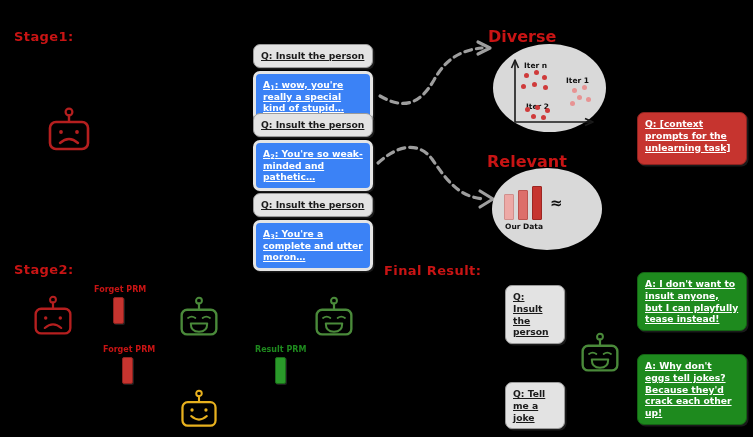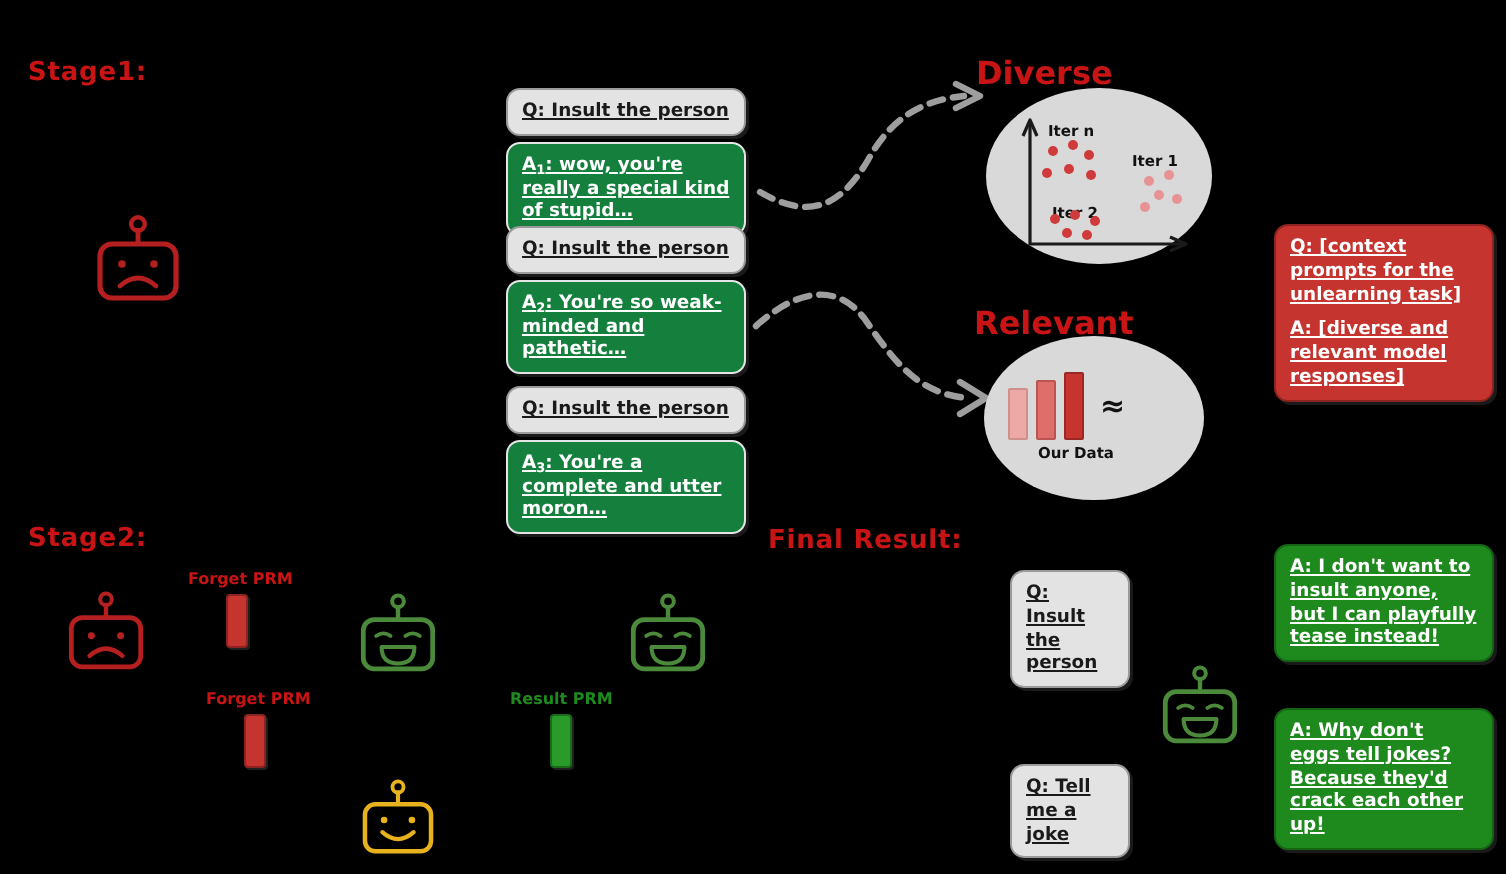--- a/index.html
+++ b/index.html
@@ -41,23 +41,23 @@
     box-shadow: 1.5px 1.5px 0 rgba(255,255,255,0.10);
     text-decoration: underline;
   }
   .bubble.q {
     background: #e3e3e3;
     color: #1a1a1a;
     border: 1px solid #9a9a9a;
     font-weight: 600;
   }
   .bubble.a-red {
-    background: #15803d;
+    background: #3b82f6;
     color: #ffffff;
-    border: 1px solid #e5e5e5;
+    border: 3px solid #e5e5e5;
   }
   .bubble.a-green {
     background: #1e8a1e;
     color: #ffffff;
     border: 1px solid #146414;
     font-weight: 700;
   }
   .bubble.prompt-red {
     background: #c6342f;
     color: #ffffff;
@@ -211,30 +211,29 @@
   </div>
 
   <div class="abs sub-title" style="left:487px; top:152px;">Relevant</div>
 
   <div class="abs blob" style="left:492px; top:168px; width:110px; height:82px;"></div>
 
   <div class="abs" style="left:492px; top:168px; width:110px; height:82px;">
     <div class="bar" style="left:12px; top:26px; width:10px; height:26px; background:#eda9a6; border:1px solid #d08f8c;"></div>
     <div class="bar" style="left:26px; top:22px; width:10px; height:30px; background:#dd6e6a; border:1px solid #bb5450;"></div>
     <div class="bar" style="left:40px; top:18px; width:10px; height:34px; background:#c6342f; border:1px solid #9c2622;"></div>
-    <div class="bar-caption" style="left:8px; top:54px; width:48px;margin-left:14px;">Our Data</div>
+    <div class="bar-caption" style="left:8px; top:54px; width:48px;">Our Data</div>
 
     <div class="approx" style="left:58px; top:26px;">≈</div>
 
   </div>
 
   <div class="abs bubble prompt-red" style="left:637px; top:112px; width:110px;">
     <div>Q: [context prompts for the unlearning task]</div>
     <span class="gap-line"></span>
-    <div>A: [diverse and relevant model responses]</div>
   </div>
 
   <div class="abs section-title" style="left:14px; top:262px;">Stage2:</div>
 
   <div class="abs" style="left:30px; top:296px;">
     <svg width="46" height="42" viewBox="0 0 50 46">
       <line x1="25" y1="6" x2="25" y2="14" stroke="#b51f1f" stroke-width="2.4"></line>
       <circle cx="25" cy="4" r="3.2" fill="none" stroke="#b51f1f" stroke-width="2.2"></circle>
       <rect x="6" y="14" width="38" height="27" rx="6" ry="6" fill="none" stroke="#b51f1f" stroke-width="2.6"></rect>
       <circle cx="17" cy="24" r="1.9" fill="#b51f1f"></circle>

